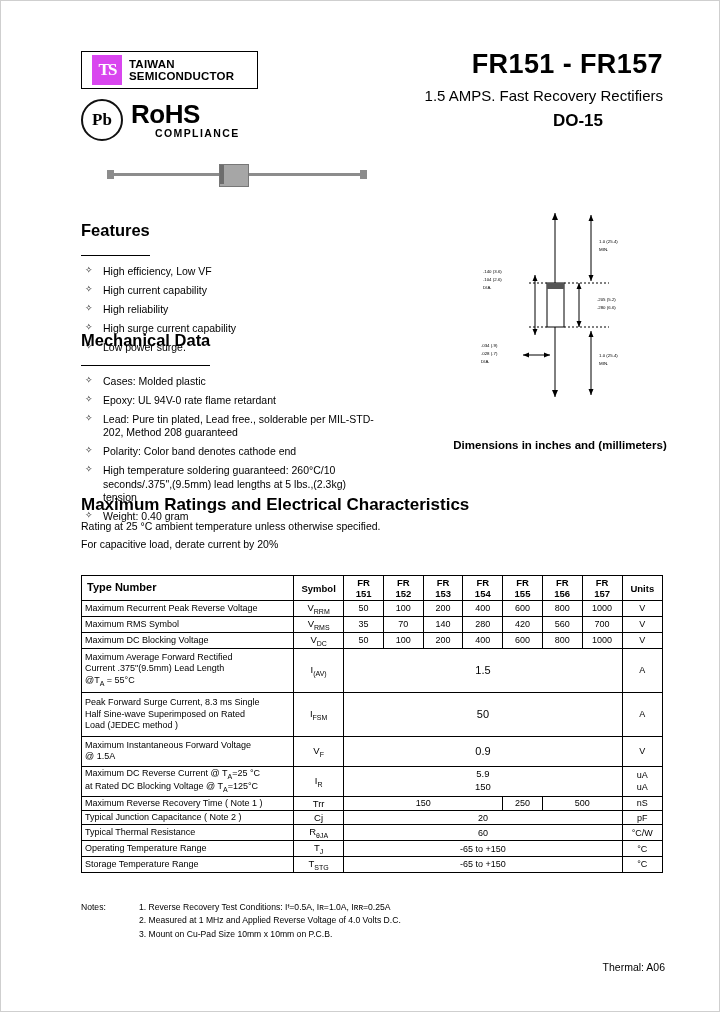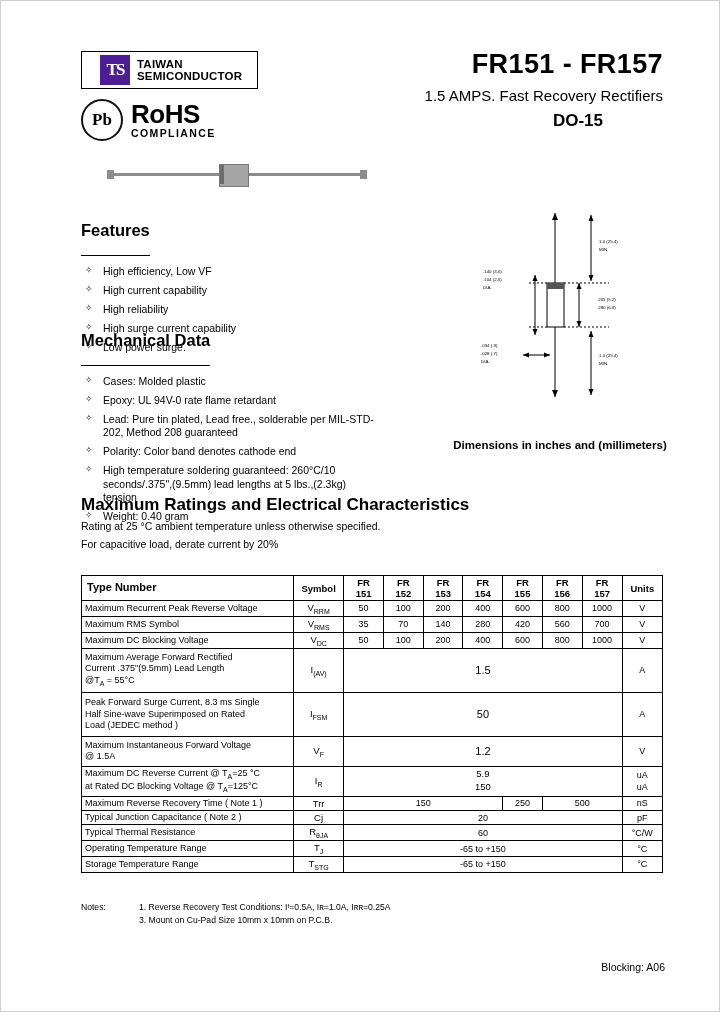--- a/index.html
+++ b/index.html
@@ -9,28 +9,28 @@
     box-sizing:border-box;
     border:1px solid #cfcfcf;
     overflow:hidden;
   }
   .sheet{
     position:absolute;left:18px;top:14px;width:684px;height:984px;
     background:#fff;
   }
   
   .logo-box{position:absolute;left:62px;top:36px;width:175px;height:36px;border:1px solid #000;display:flex;align-items:center;}
-  .logo-sq{width:30px;height:30px;background:#4c1d95;color:#fff;font-weight:bold;font-size:17px;display:flex;align-items:center;justify-content:center;margin-left:18px;font-family:"Liberation Serif",serif;letter-spacing:-2px;}
+  .logo-sq{width:30px;height:30px;background:#d946ef;color:#fff;font-weight:bold;font-size:17px;display:flex;align-items:center;justify-content:center;margin-left:10px;font-family:"Liberation Serif",serif;letter-spacing:-2px;}
   .logo-txt{margin-left:7px;line-height:1.05;}
   .logo-txt div{font-size:11.5px;font-weight:bold;letter-spacing:.2px;}
   .rohs{position:absolute;left:62px;top:84px;display:flex;align-items:center;}
   .pb{width:38px;height:38px;border-radius:50%;border:2.5px solid #111;display:flex;align-items:center;justify-content:center;font-weight:bold;font-size:17px;font-family:"Liberation Serif",serif;}
   .rohs-txt{margin-left:8px;line-height:1;}
   .rohs-main{font-size:26px;font-weight:bold;letter-spacing:-.5px;}
-  .rohs-sub{font-size:10.5px;font-weight:bold;letter-spacing:1.4px;margin-top:1px;}
+  .rohs-sub{font-size:10.5px;font-weight:bold;letter-spacing:1.4px;margin-top:1px;margin-left:24px;}
   .title-main{position:absolute;right:40px;top:34px;font-size:27px;font-weight:bold;letter-spacing:.4px;}
   .title-sub{position:absolute;right:40px;top:72px;font-size:15px;}
   .title-pkg{position:absolute;right:100px;top:96px;font-size:17px;font-weight:bold;}
   
   .diode{position:absolute;left:88px;top:146px;width:260px;height:26px;}
   .diode .wire{position:absolute;top:12px;left:0;width:260px;height:3px;background:#8c8c8c;}
   .diode .body{position:absolute;left:112px;top:3px;width:28px;height:21px;background:#a6a6a6;border:1px solid #777;}
   .diode .band{position:absolute;left:113px;top:4px;width:4px;height:19px;background:#6d6d6d;}
   .diode .cap{position:absolute;top:9px;width:7px;height:9px;background:#8c8c8c;}
   
@@ -273,21 +273,21 @@
       <td class="c" colspan="7" style="font-size:11px">50</td>
       <td class="unit">A</td>
     </tr>
 
     <tr style="height:30px">
       <td class="param">
         <span>Maximum Instantaneous Forward Voltage</span><br>
         <span>@ 1.5A</span>
       </td>
       <td class="sym"><span>V</span><sub>F</sub></td>
-      <td class="c" colspan="7" style="font-size:11px">1.2</td>
+      <td class="c" colspan="7" style="font-size:11px">0.9</td>
       <td class="unit">V</td>
     </tr>
 
     <tr style="height:28px">
       <td class="param">
         <span>Maximum DC Reverse Current @ T</span><sub>A</sub><span>=25 °C</span><br>
         <span>at Rated DC Blocking Voltage @ T</span><sub>A</sub><span>=125°C</span>
       </td>
       <td class="sym"><span>I</span><sub>R</sub></td>
       <td class="c" colspan="7" style="font-size:9.5px;line-height:1.35">
@@ -334,20 +334,21 @@
       <td class="c" colspan="7">-65 to +150</td>
       <td class="unit">°C</td>
     </tr>
   </tbody>
       </table>
 
   <div class="notes">
     <span class="lbl">Notes:</span>
     <ol>
       <li>1. Reverse Recovery Test Conditions: Iᶠ=0.5A, Iʀ=1.0A, Iʀʀ=0.25A</li>
+      <li>2. Measured at 1 MHz and Applied Reverse Voltage of 4.0 Volts D.C.</li>
       <li>3. Mount on Cu-Pad Size 10mm x 10mm on P.C.B.</li>
     </ol>
   </div>
 
-  <div class="version">Blocking: A06</div>
+  <div class="version">Thermal: A06</div>
 
  </div>
 </div>
 
 </body></html>

